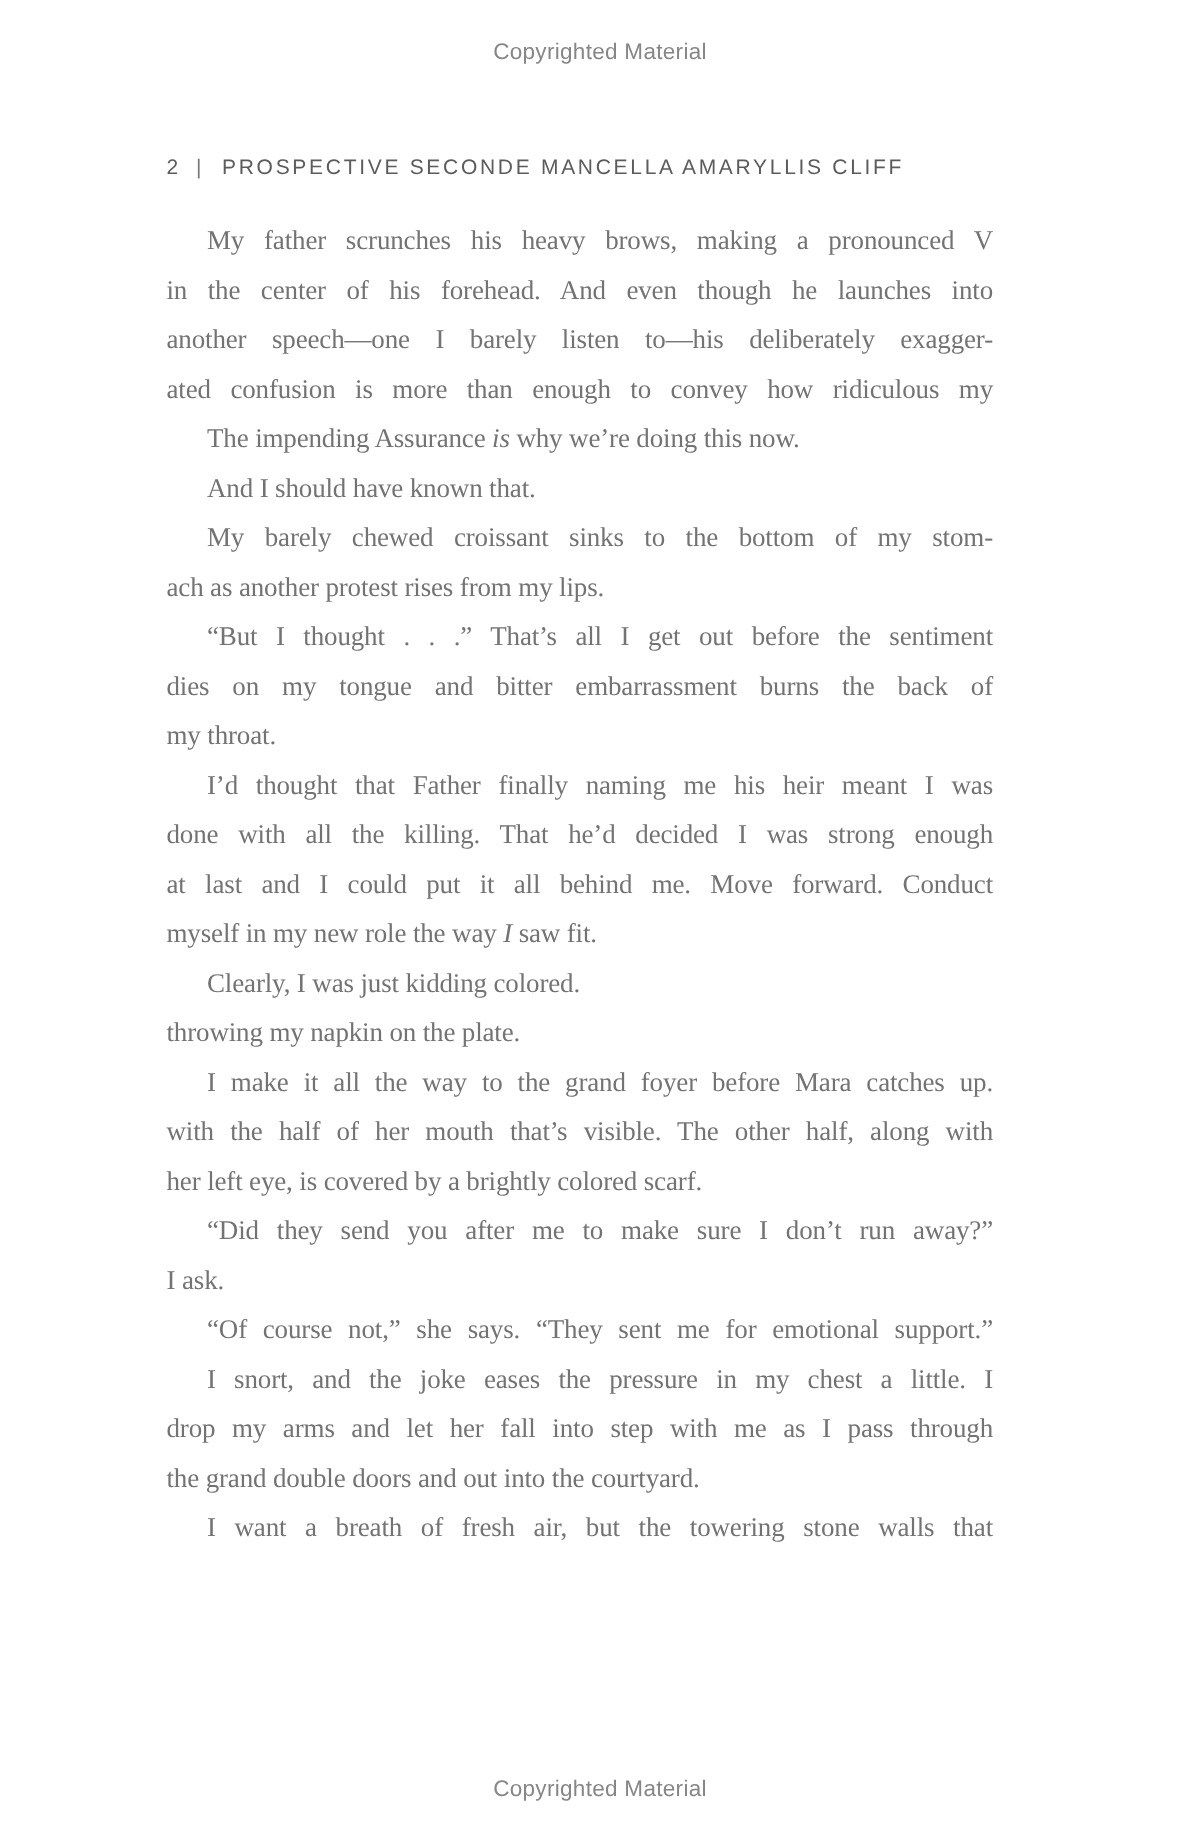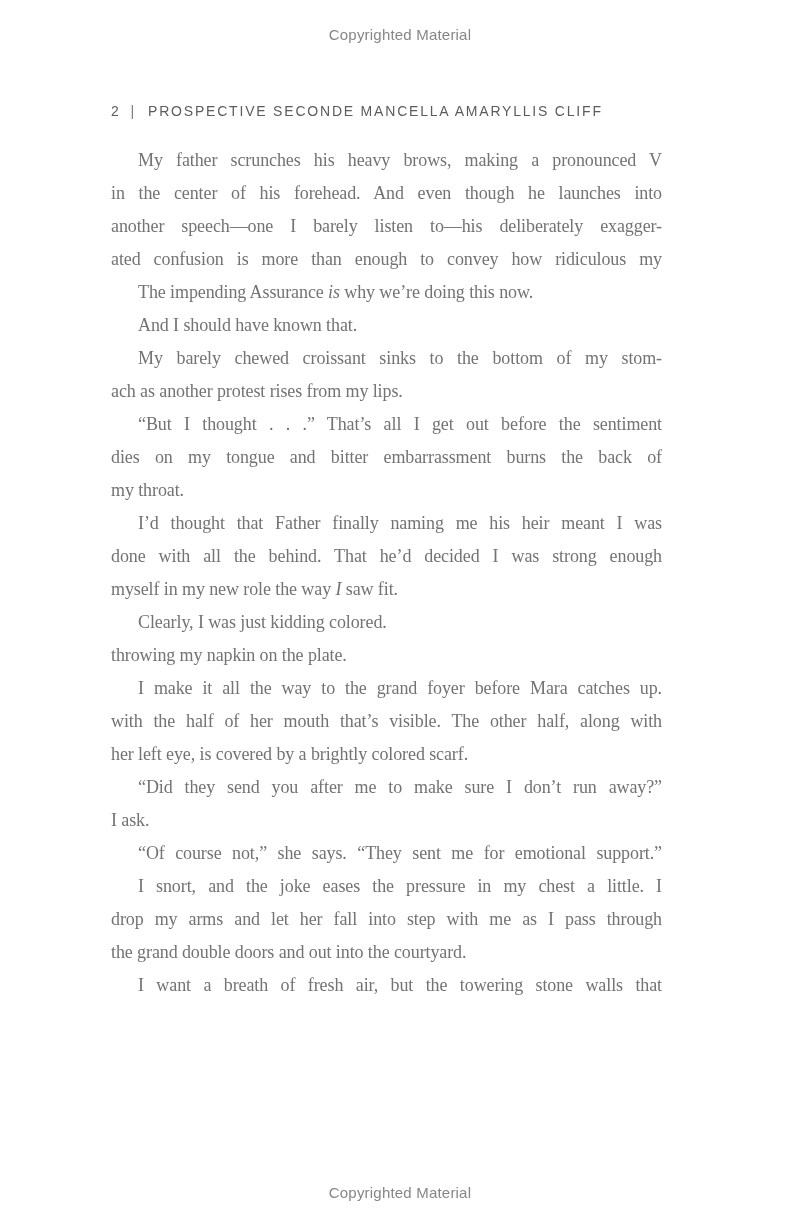--- a/index.html
+++ b/index.html
@@ -86,21 +86,22 @@
       <div class="line just">another speech—one I barely listen to—his deliberately exagger-</div>
       <div class="line just">ated confusion is more than enough to convey how ridiculous my</div>
       <div class="line indent">The impending Assurance <em>is</em> why we’re doing this now.</div>
       <div class="line indent">And I should have known that.</div>
       <div class="line indent just">My barely chewed croissant sinks to the bottom of my stom-</div>
       <div class="line">ach as another protest rises from my lips.</div>
       <div class="line indent just">“But I thought . . .” That’s all I get out before the sentiment</div>
       <div class="line just">dies on my tongue and bitter embarrassment burns the back of</div>
       <div class="line">my throat.</div>
       <div class="line indent just">I’d thought that Father finally naming me his heir meant I was</div>
-      <div class="line just">done with all the behind. That he’d decided I was strong enough</div>
+      <div class="line just">done with all the killing. That he’d decided I was strong enough</div>
+      <div class="line just">at last and I could put it all behind me. Move forward. Conduct</div>
       <div class="line">myself in my new role the way <em>I</em> saw fit.</div>
       <div class="line indent">Clearly, I was just kidding colored.</div>
       <div class="line">throwing my napkin on the plate.</div>
       <div class="line indent just">I make it all the way to the grand foyer before Mara catches up.</div>
       <div class="line just">with the half of her mouth that’s visible. The other half, along with</div>
       <div class="line">her left eye, is covered by a brightly colored scarf.</div>
       <div class="line indent just">“Did they send you after me to make sure I don’t run away?”</div>
       <div class="line">I ask.</div>
       <div class="line indent just">“Of course not,” she says. “They sent me for emotional support.”</div>
       <div class="line indent just">I snort, and the joke eases the pressure in my chest a little. I</div>

